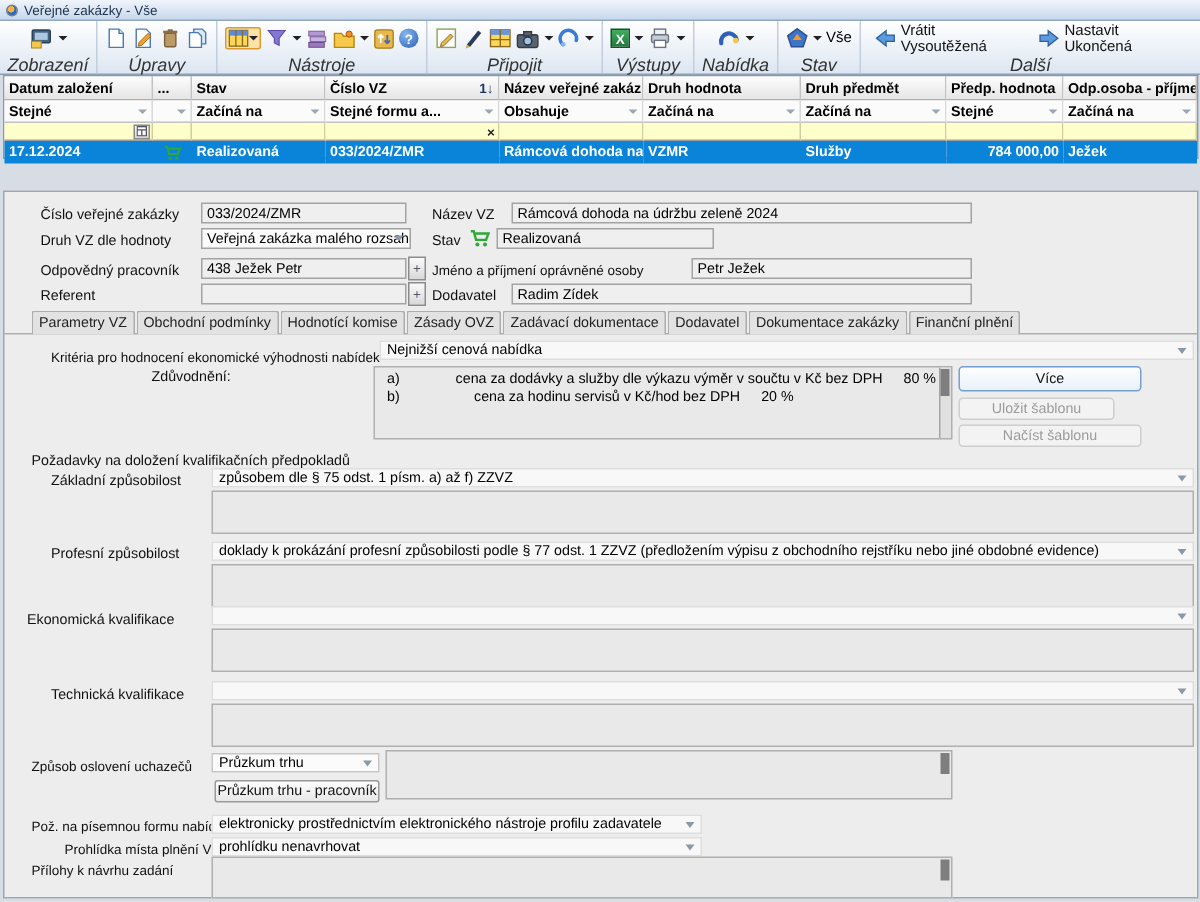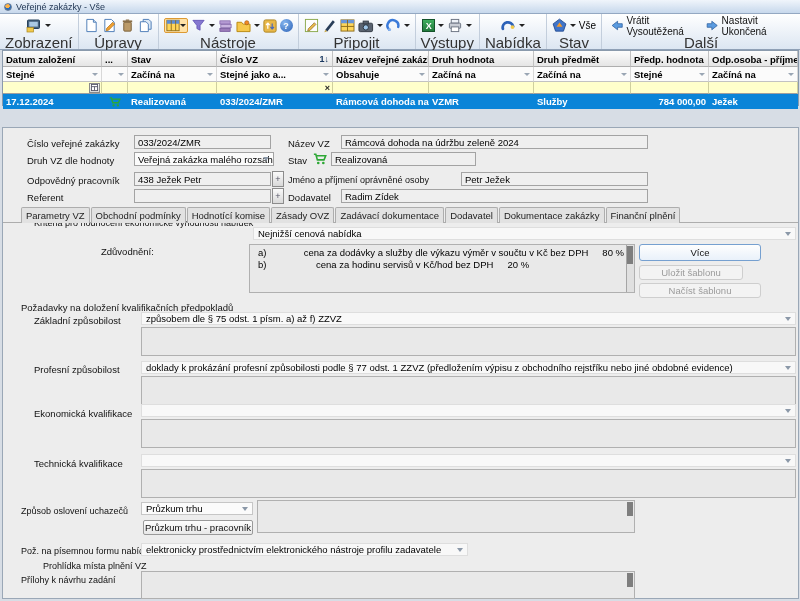--- a/index.html
+++ b/index.html
@@ -4,21 +4,21 @@
 <style>
 *{margin:0;padding:0;box-sizing:border-box;}
 html,body{width:800px;height:601px;overflow:hidden;font-family:"Liberation Sans",sans-serif;font-size:10px;color:#000;background:#d7dde5;}
 
 #titlebar{position:absolute;left:0;top:0;width:800px;height:14px;background:linear-gradient(#f0f5fb,#c7d8ec);border-bottom:1px solid #94a8c2;display:flex;align-items:center;gap:4px;padding-left:4px;font-size:9px;color:#1e3350;}
 .appdot{width:8px;height:8px;border-radius:50%;background:radial-gradient(circle at 40% 35%,#ffb347 0 40%,#2d6cb4 45%);border:1px solid #6b7f9a;}
 
 #toolbar{position:absolute;left:0;top:14px;width:800px;height:36px;background:linear-gradient(#ffffff,#dce6f2);border-bottom:1px solid #8fa0b6;display:flex;}
 .tgroup{display:flex;flex-direction:column;align-items:center;justify-content:space-between;padding:2px 5px 1px;border-right:1px solid #c3cedc;}
 .tg-icons{display:flex;align-items:center;gap:3px;height:19px;}
-.tg-label{font-size:15px;color:#333;line-height:10px;white-space:nowrap;}
+.tg-label{font-size:12px;color:#333;line-height:10px;white-space:nowrap;font-style:italic;}
 .ddarr{width:0;height:0;border-left:3px solid transparent;border-right:3px solid transparent;border-top:3.5px solid #222;}
 .ic{display:inline-flex;align-items:center;justify-content:center;}
 .hl{border:1px solid #dd9a33;background:#ffe2a8;display:flex;align-items:center;padding:0 1px;border-radius:2px;}
 .helpdot{width:13px;height:13px;border-radius:50%;background:radial-gradient(circle at 35% 30%,#86b6ef,#2b61b6);color:#fff;font-weight:bold;font-size:9px;display:flex;align-items:center;justify-content:center;}
 .xlbox{width:13px;height:13px;background:linear-gradient(#3fae5e,#217a3c);color:#fff;font-weight:bold;font-size:9px;display:flex;align-items:center;justify-content:center;border:1px solid #14532a;}
 .tbtn{display:flex;align-items:center;gap:3px;font-size:10px;color:#111;padding:0 4px;}
 
 #grid{position:absolute;left:2px;top:50px;width:797px;height:56px;background:#fff;border:1px solid #8a9aac;}
 .grow{display:grid;grid-template-columns:99px 26px 89px 116px 96px 105px 97px 78px 1fr;}
 .hcell{background:linear-gradient(#fdfdfd,#e5e5e5);border-right:1px solid #c2c2c2;border-bottom:1px solid #aeaeae;font-weight:bold;font-size:9.5px;padding:2px 3px 1px;height:16px;white-space:nowrap;overflow:hidden;display:flex;justify-content:space-between;align-items:center;}
@@ -300,21 +300,21 @@
       </div>
     <div class="ocell">
         <span></span>
         <span class="opchev"></span>
       </div>
     <div class="ocell">
         <span>Začíná na</span>
         <span class="opchev"></span>
       </div>
     <div class="ocell">
-        <span>Stejné jako a...</span>
+        <span>Stejné formu a...</span>
         <span class="opchev"></span>
       </div>
     <div class="ocell">
         <span>Obsahuje</span>
         <span class="opchev"></span>
       </div>
     <div class="ocell">
         <span>Začíná na</span>
         <span class="opchev"></span>
       </div>
@@ -414,21 +414,21 @@
     <span class="tab">Obchodní podmínky</span>
     <span class="tab">Hodnotící komise</span>
     <span class="tab">Zásady OVZ</span>
     <span class="tab">Zadávací dokumentace</span>
     <span class="tab">Dodavatel</span>
     <span class="tab">Dokumentace zakázky</span>
     <span class="tab">Finanční plnění</span>
 
   </div>
 
-  <div class="lbl" style="left:31px;top:90px;font-size:9px;">Kritéria pro hodnocení ekonomické výhodnosti nabídek</div>
+  <div class="lbl" style="left:31px;top:105px;font-size:9px;">Kritéria pro hodnocení ekonomické výhodnosti nabídek</div>
   <div class="ddstrip" style="left:250px;top:99px;width:543px;"><span>Nejnižší cenová nabídka</span><span class="chev"></span></div>
 
   <div class="lbl" style="left:98px;top:118px;">Zdůvodnění:</div>
   <div class="ta" style="left:246px;top:116px;width:386px;height:49px;">
     <div style="padding-top:2px;padding-right:10px;">
       <div class="zd-line">
           <span class="zd-key">a)</span>
           <span class="zd-text">cena za dodávky a služby dle výkazu výměr v součtu v Kč bez DPH</span>
           <span class="zd-pct">80 %</span>
         </div>
@@ -450,21 +450,21 @@
   <div class="lbl" style="left:18px;top:174px;">Požadavky na doložení kvalifikačních předpokladů</div>
 
   <div class="lbl" style="left:31px;top:187px;">Základní způsobilost</div>
   <div class="ddstrip" style="left:138px;top:184px;width:655px;"><span>způsobem dle § 75 odst. 1 písm. a) až f) ZZVZ</span><span class="chev"></span></div>
   <div class="ta" style="left:138px;top:199px;width:655px;height:29px;"></div>
 
   <div class="lbl" style="left:31px;top:236px;">Profesní způsobilost</div>
   <div class="ddstrip" style="left:138px;top:233px;width:655px;"><span>doklady k prokázání profesní způsobilosti podle § 77 odst. 1 ZZVZ (předložením výpisu  z obchodního rejstříku nebo jiné obdobné evidence)</span><span class="chev"></span></div>
   <div class="ta" style="left:138px;top:248px;width:655px;height:29px;"></div>
 
-  <div class="lbl" style="left:31px;top:280px;">Ekonomická kvalifikace</div>
+  <div class="lbl" style="left:15px;top:280px;">Ekonomická kvalifikace</div>
   <div class="ddstrip" style="left:138px;top:276px;width:655px;">
       <span class="chev"></span>
     </div>
   <div class="ta" style="left:138px;top:291px;width:655px;height:29px;"></div>
 
   <div class="lbl" style="left:31px;top:330px;">Technická kvalifikace</div>
   <div class="ddstrip" style="left:138px;top:326px;width:655px;">
       <span class="chev"></span>
     </div>
   <div class="ta" style="left:138px;top:341px;width:655px;height:29px;"></div>
@@ -473,19 +473,20 @@
   <div class="ddstrip" style="left:138px;top:374px;width:112px;background:#fbfbfb;border-color:#c6c6c6;"><span>Průzkum trhu</span><span class="chev"></span></div>
   <div class="btn normal" style="left:140px;top:392px;width:110px;height:15px;border-radius:2px;">Průzkum trhu - pracovník</div>
   <div class="ta" style="left:254px;top:372px;width:378px;height:33px;">
     <div class="scrollthumb" style="top:1px;right:1px;height:14px;"></div>
   </div>
 
   <div class="lbl" style="left:18px;top:418px;font-size:9px;">Pož. na písemnou formu nabídky</div>
   <div class="ddstrip" style="left:138px;top:415px;width:327px;"><span>elektronicky prostřednictvím elektronického nástroje profilu zadavatele</span><span class="chev"></span></div>
 
   <div class="lbl" style="left:18px;top:433px;font-size:9px;padding-left:22px;">Prohlídka místa plnění VZ</div>
+  <div class="ddstrip" style="left:138px;top:430px;width:327px;"><span>prohlídku nenavrhovat</span><span class="chev"></span></div>
 
   <div class="lbl" style="left:18px;top:447px;font-size:9px;">Přílohy k návrhu zadání</div>
   <div class="ta" style="left:138px;top:443px;width:494px;height:28px;">
     <div class="scrollthumb" style="top:1px;right:1px;height:14px;"></div>
   </div>
 
 </div>
 
 </body></html>

